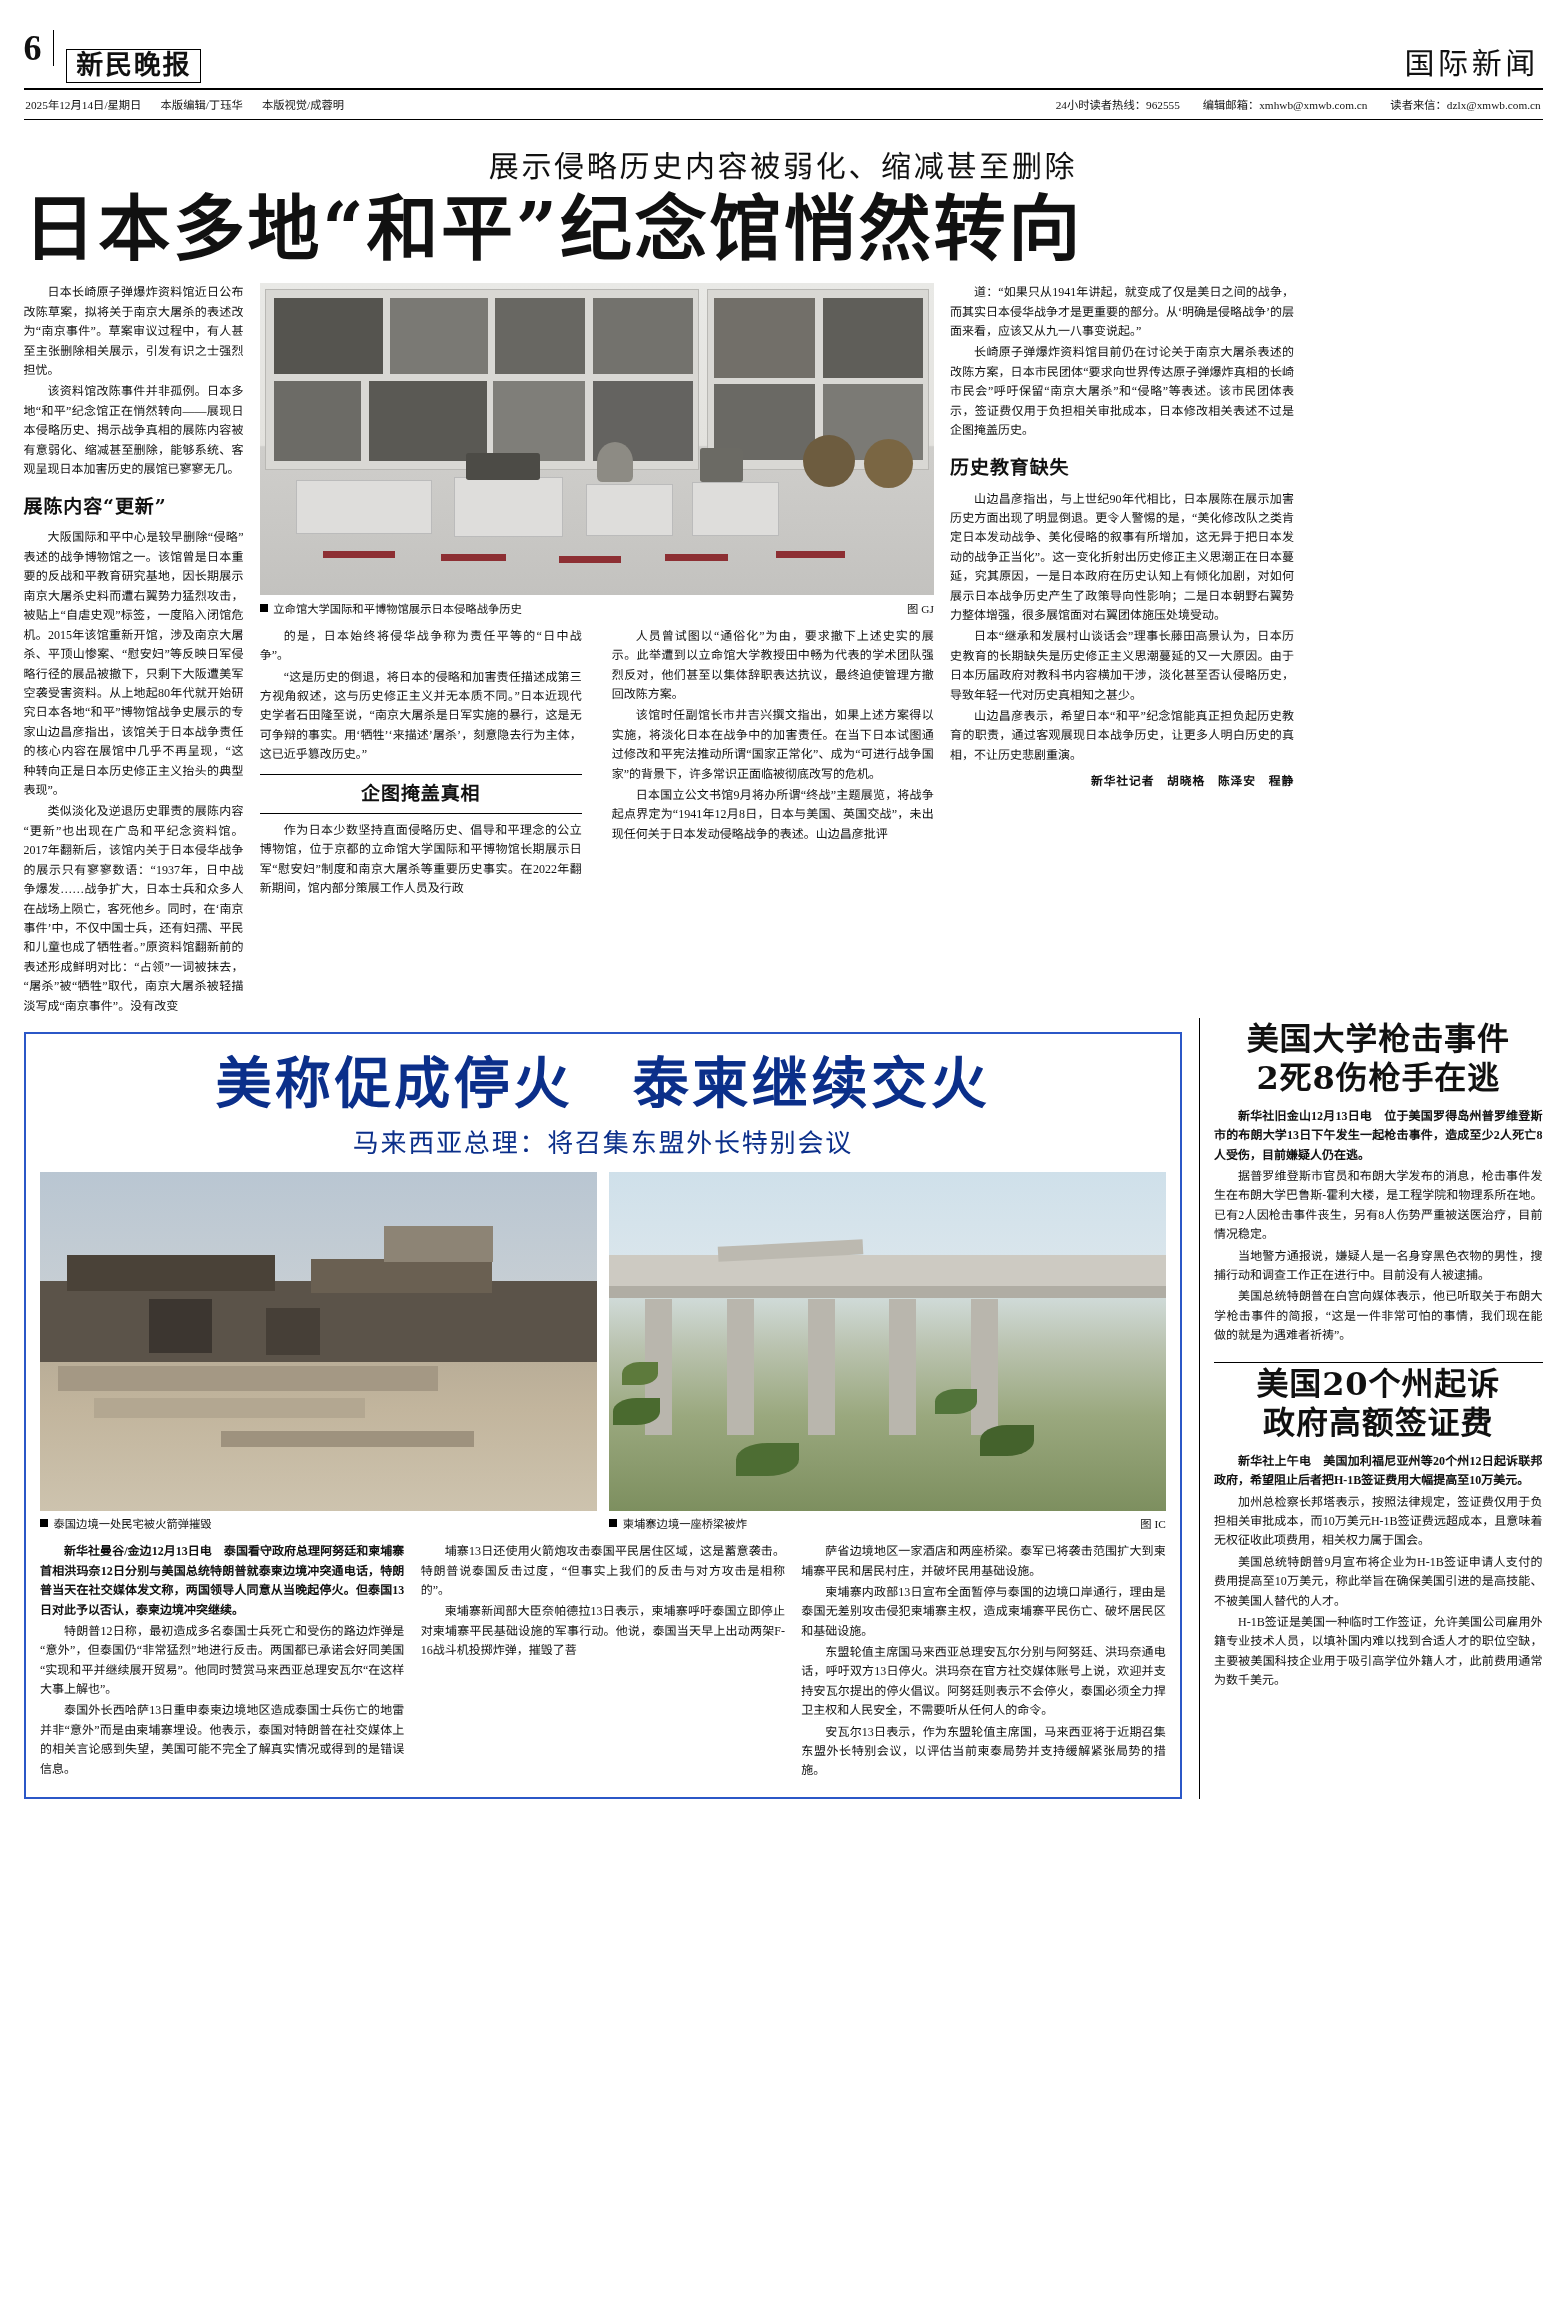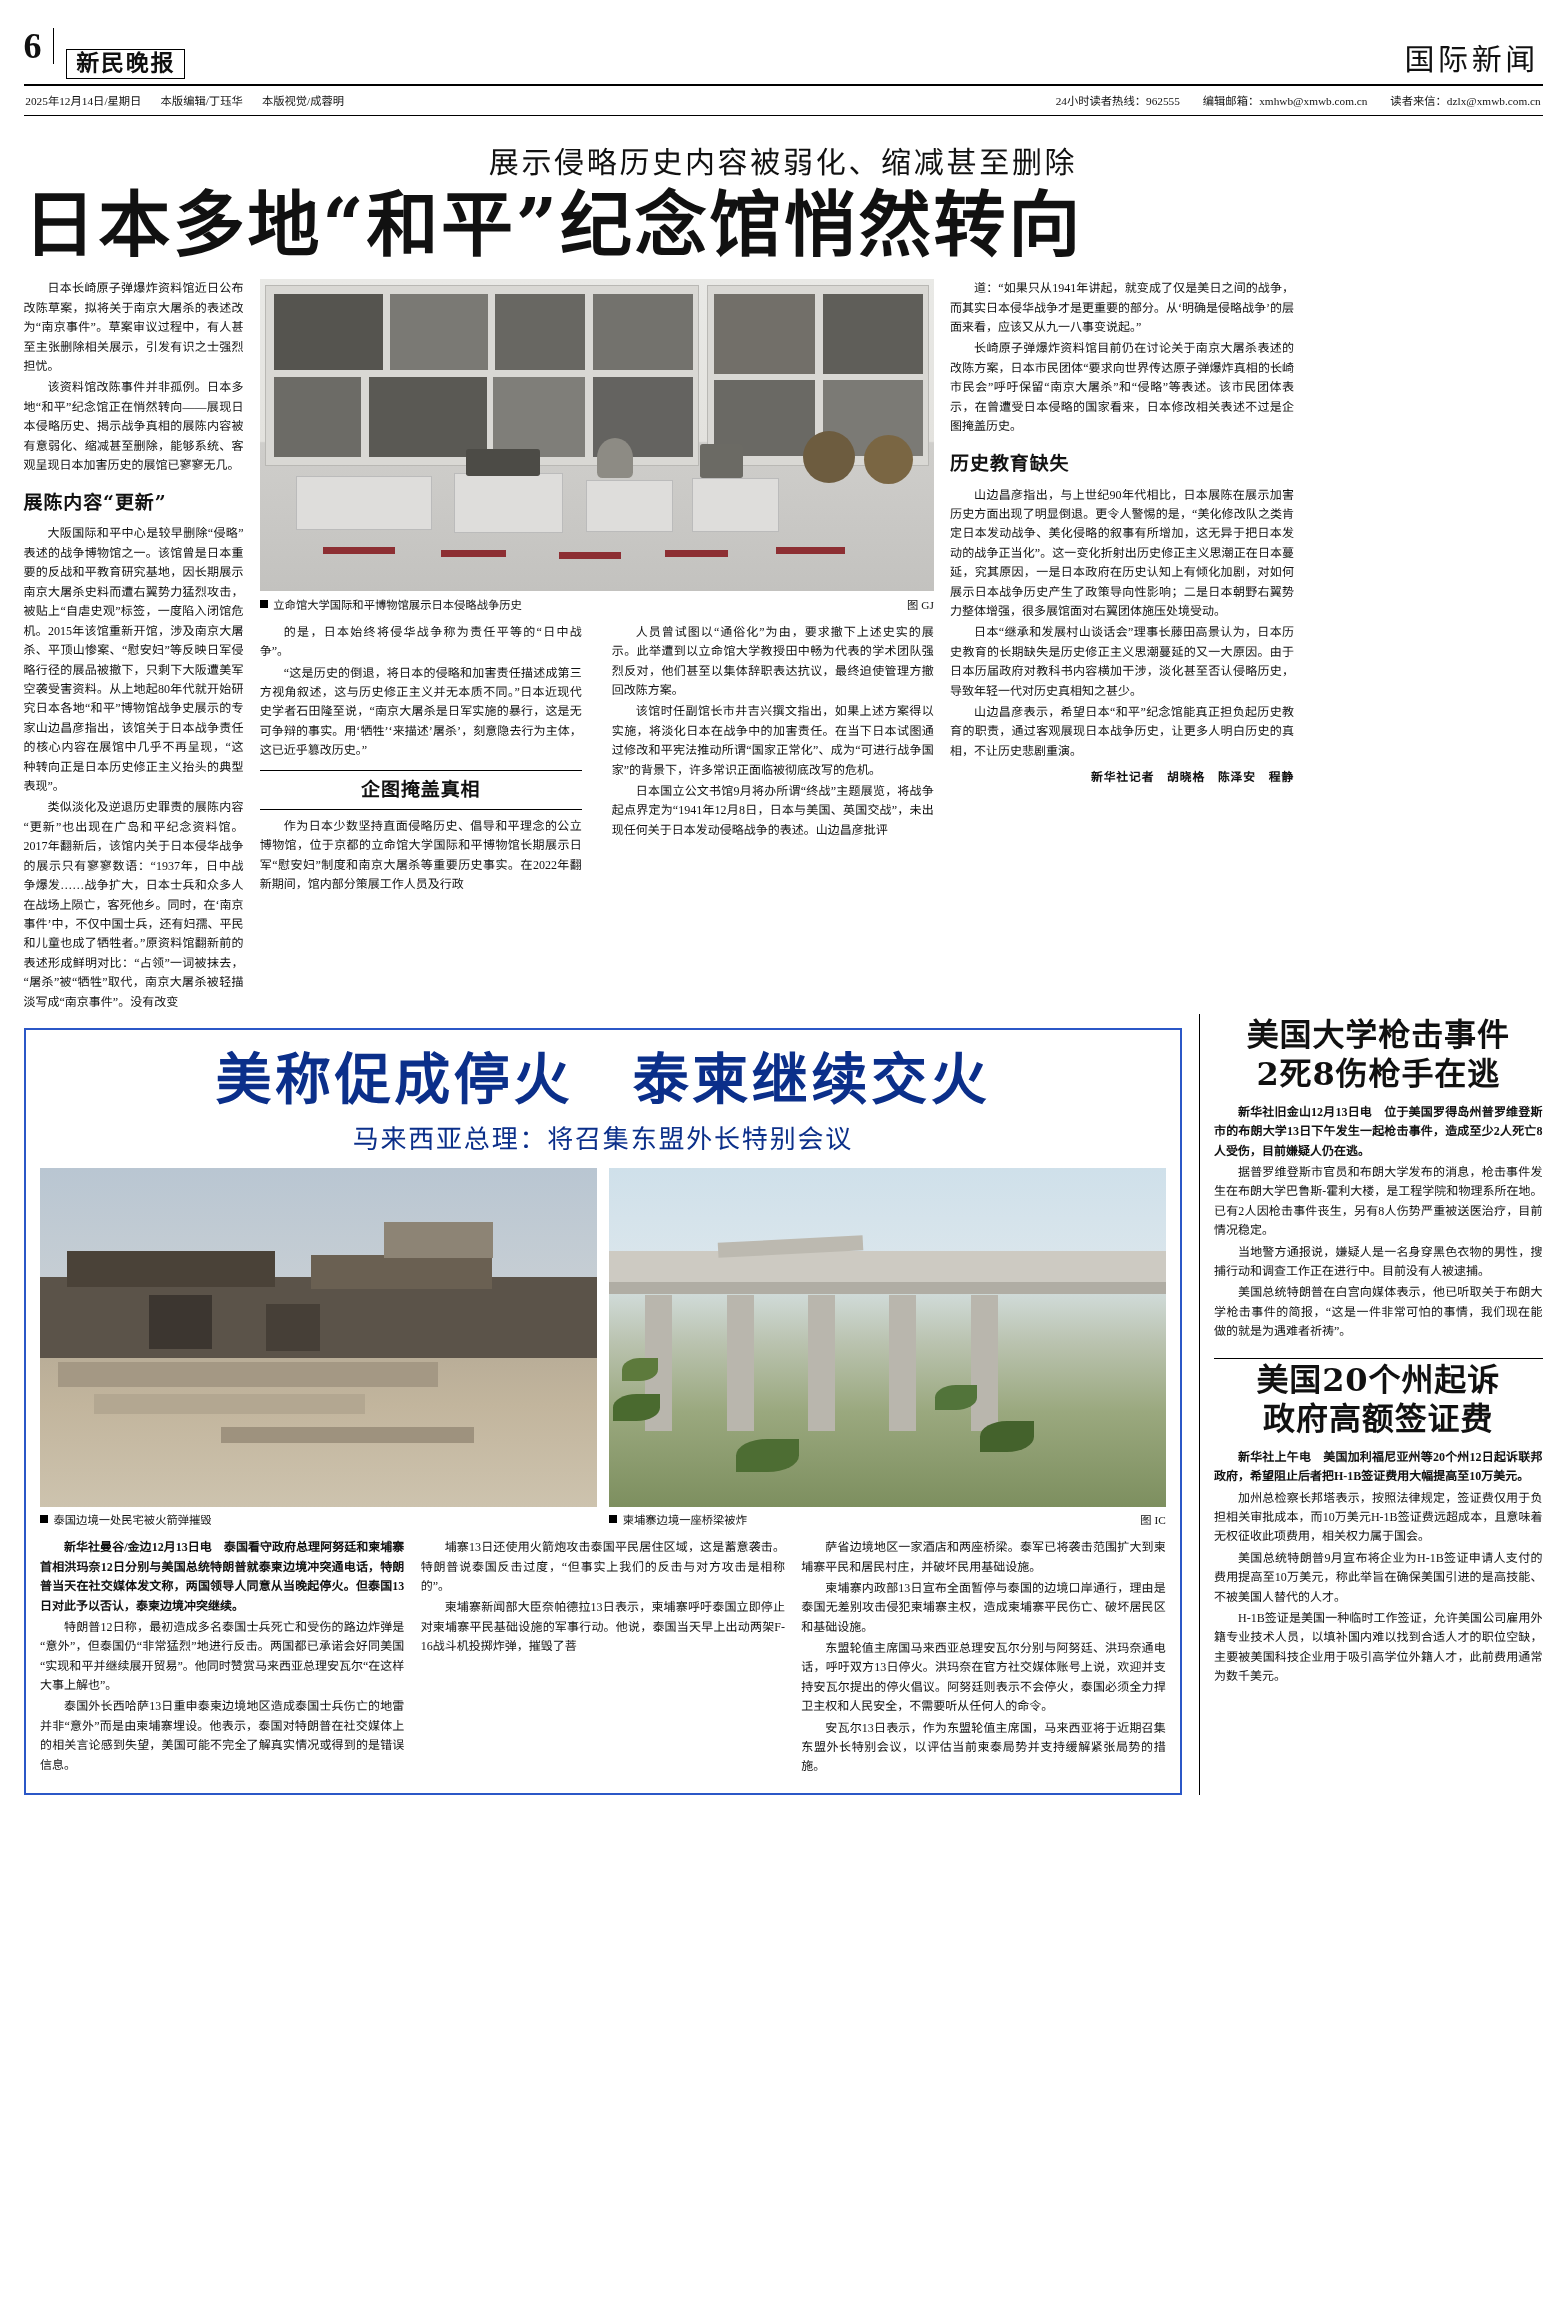--- a/index.html
+++ b/index.html
@@ -13,21 +13,21 @@
   .page { width: 1566px; padding: 12.7px 23.5px 18px 23.5px; }
 
   
   .masthead { display:flex; align-items:flex-end; gap:12.7px; border-bottom:2.7px solid #000; padding-bottom:5.4px;}
   .pagenum {
     font-size: 36px; font-weight:700; line-height:1;
     font-family:"Liberation Serif", serif; padding-right:11px; border-right:1.8px solid #000;
     align-self:center;
   }
   .paper-name {
-    font-size: 23px; font-weight:700; letter-spacing:1.8px;
+    font-size: 27px; font-weight:700; letter-spacing:1.8px;
     border:1.8px solid #000; padding:1.8px 9px 3.6px 9px; line-height:1;
     font-family:"DejaVu Serif", serif;
     margin-top:36px;
   }
   .masthead-right { margin-left:auto; font-size:30px; font-weight:400; letter-spacing:3.6px; padding-right:3.6px;}
   .infobar { display:flex; align-items:center; font-size:11.3px; padding:5.4px 1.8px 7.2px 1.8px; border-bottom:1.8px solid #000; }
   .infobar .left span { margin-right:16.3px; }
   .infobar .right { margin-left:auto; }
   .infobar .right span { margin-left:20px; }
 
@@ -196,21 +196,21 @@
         <div class="col" style="flex:1;">
           <p>人员曾试图以“通俗化”为由，要求撤下上述史实的展示。此举遭到以立命馆大学教授田中畅为代表的学术团队强烈反对，他们甚至以集体辞职表达抗议，最终迫使管理方撤回改陈方案。</p>
           <p>该馆时任副馆长市井吉兴撰文指出，如果上述方案得以实施，将淡化日本在战争中的加害责任。在当下日本试图通过修改和平宪法推动所谓“国家正常化”、成为“可进行战争国家”的背景下，许多常识正面临被彻底改写的危机。</p>
           <p>日本国立公文书馆9月将办所谓“终战”主题展览，将战争起点界定为“1941年12月8日，日本与美国、英国交战”，未出现任何关于日本发动侵略战争的表述。山边昌彦批评</p>
         </div>
       </div>
     </div>
 
     <div class="col col-right2">
       <p>道：“如果只从1941年讲起，就变成了仅是美日之间的战争，而其实日本侵华战争才是更重要的部分。从‘明确是侵略战争’的层面来看，应该又从九一八事变说起。”</p>
-      <p>长崎原子弹爆炸资料馆目前仍在讨论关于南京大屠杀表述的改陈方案，日本市民团体“要求向世界传达原子弹爆炸真相的长崎市民会”呼吁保留“南京大屠杀”和“侵略”等表述。该市民团体表示，在曾遭受日本侵略的国家看来，日本修改相关表述不过是企图掩盖历史。</p>
+      <p>长崎原子弹爆炸资料馆目前仍在讨论关于南京大屠杀表述的改陈方案，日本市民团体“要求向世界传达原子弹爆炸真相的长崎市民会”呼吁保留“南京大屠杀”和“侵略”等表述。该市民团体表示，签证费仅用于负担相关审批成本，日本修改相关表述不过是企图掩盖历史。</p>
       <div class="subhead">历史教育缺失</div>
       <p>山边昌彦指出，与上世纪90年代相比，日本展陈在展示加害历史方面出现了明显倒退。更令人警惕的是，“美化修改队之类肯定日本发动战争、美化侵略的叙事有所增加，这无异于把日本发动的战争正当化”。这一变化折射出历史修正主义思潮正在日本蔓延，究其原因，一是日本政府在历史认知上有倾化加剧，对如何展示日本战争历史产生了政策导向性影响；二是日本朝野右翼势力整体增强，很多展馆面对右翼团体施压处境受动。</p>
       <p>日本“继承和发展村山谈话会”理事长藤田高景认为，日本历史教育的长期缺失是历史修正主义思潮蔓延的又一大原因。由于日本历届政府对教科书内容横加干涉，淡化甚至否认侵略历史，导致年轻一代对历史真相知之甚少。</p>
       <p>山边昌彦表示，希望日本“和平”纪念馆能真正担负起历史教育的职责，通过客观展现日本战争历史，让更多人明白历史的真相，不让历史悲剧重演。</p>
       <div class="sig">新华社记者　胡晓格　陈泽安　程静</div>
     </div>
   </div>
 
   <div style="display:flex; gap:16.3px; align-items:stretch;">
 

